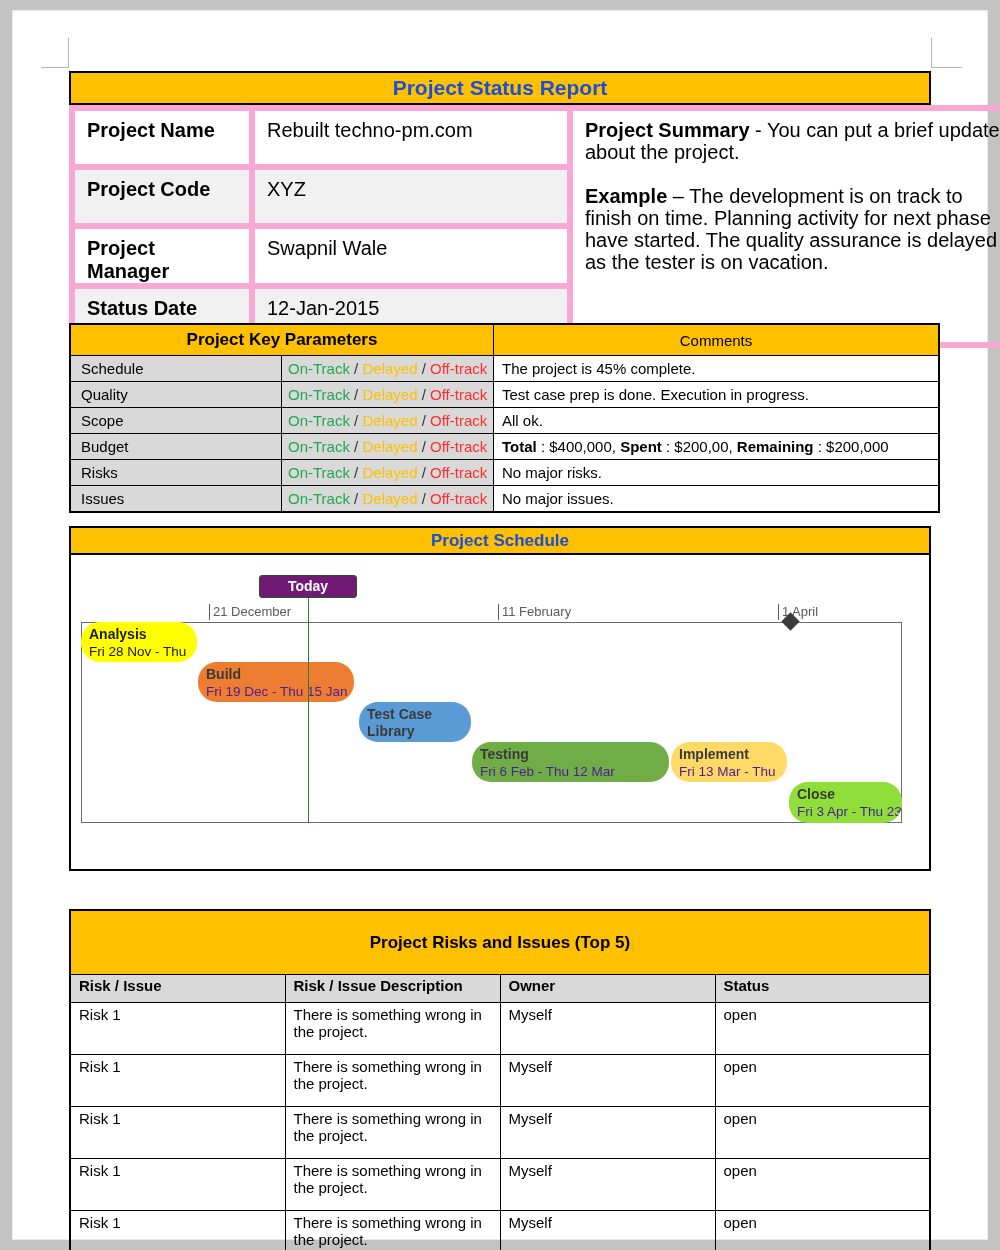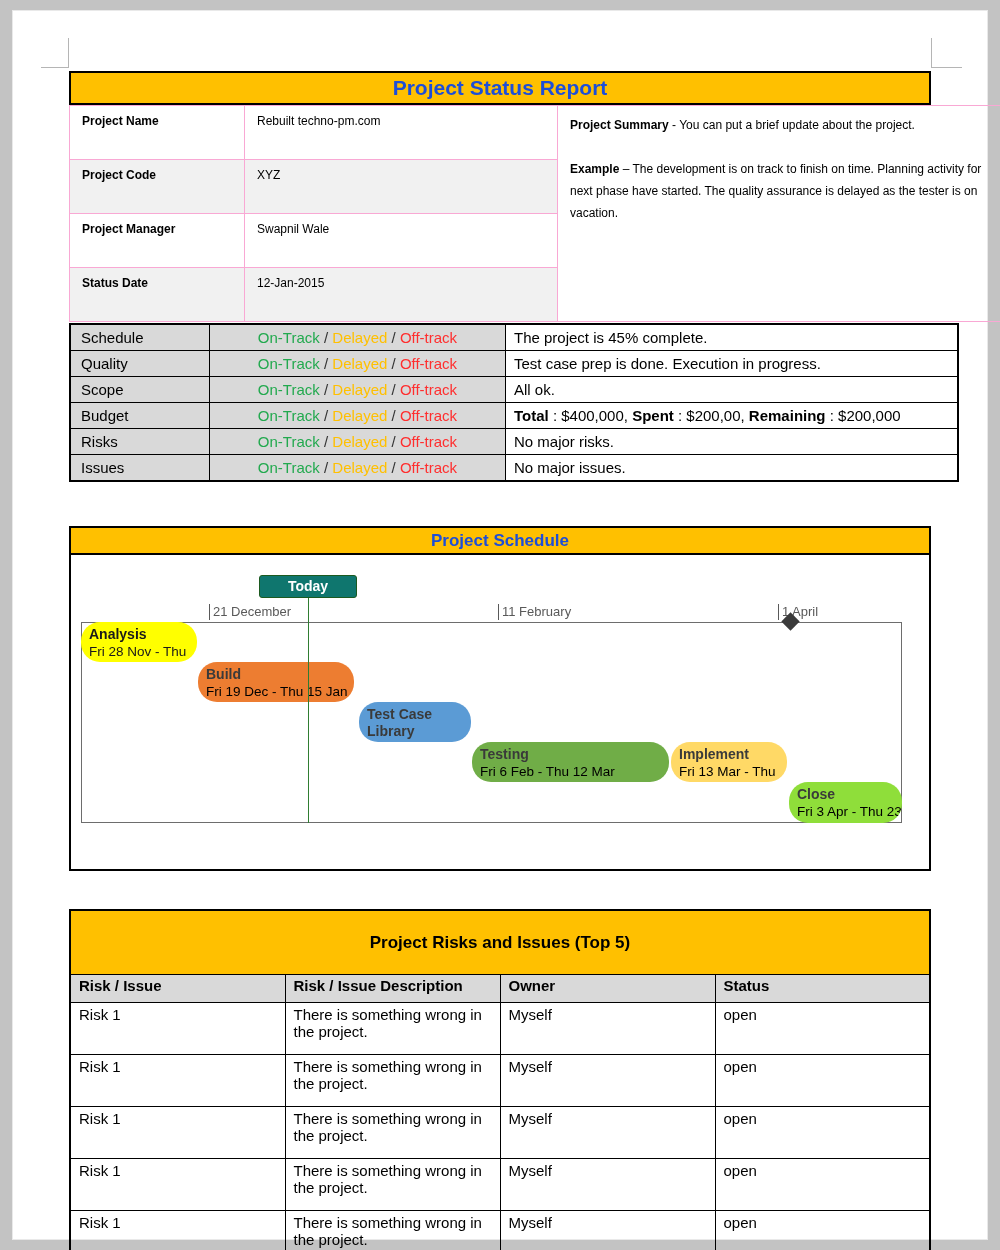--- a/index.html
+++ b/index.html
@@ -24,21 +24,21 @@
   .goldbar{
     background:#FFC000;border:2px solid #000;
     text-align:center;font-weight:bold;color:#1d4ed8;
   }
   .title-bar{left:56px;top:60px;width:862px;height:34px;font-size:21px;line-height:29px;}
 
   
   .info-wrap{left:56px;top:94px;width:862px;}
   table{border-collapse:collapse;table-layout:fixed;}
   .info-tbl{width:862px;}
-  .info-tbl td{border:1px solid #f9a8d4;font-size:12px;vertical-align:top;padding:8px 10px 0 12px;}
+  .info-tbl td{border:6px solid #f9a8d4;font-size:20px;vertical-align:top;padding:8px 10px 0 12px;}
   .info-tbl td.lbl{width:152px;font-weight:bold;height:45px;}
   .info-tbl td.val{width:290px;}
   .info-tbl tr.shade td.lbl, .info-tbl tr.shade td.val{background:#f1f1f1;}
   .info-tbl td.sum{width:420px;padding:8px 12px;line-height:22px;}
   .sum .spacer{height:22px;}
 
   
   .param-wrap{left:56px;top:312px;width:862px;}
   .param-tbl{width:862px;border:2px solid #000;}
   .param-tbl td{border:1px solid #000;font-size:15px;}
@@ -53,36 +53,36 @@
   .off{color:#FF2E2E;}
   .sep{color:#333;}
   .b{font-weight:bold;}
 
   
   .sched-box{left:56px;top:515px;width:862px;height:345px;border:2px solid #000;background:#fff;}
   .sched-box > *{position:absolute;box-sizing:border-box;}
   .sched-hdr{left:-2px;top:-2px;width:862px;height:29px;font-size:17px;line-height:25px;}
   .today-badge{
     left:188px;top:47px;width:98px;height:23px;z-index:6;
-    background:#0f766e;border:1px solid #1c5a20;border-radius:3px;
+    background:#701a75;border:1px solid #1c5a20;border-radius:3px;
     color:#fff;font-weight:bold;font-size:14px;text-align:center;line-height:21px;
   }
   .today-line{left:237px;top:70px;width:1px;height:225px;background:#2F7D31;z-index:5;}
   .plot{left:10px;top:94px;width:821px;height:201px;border:1px solid #6d6d6d;}
   .tick{
     height:16px;line-height:16px;font-size:13px;color:#595959;z-index:2;
     border-left:1px solid #595959;padding-left:3px;white-space:nowrap;top:76px;
   }
   .tick0{left:138px;}
   .tick1{left:427px;}
   .tick2{left:707px;}
   .diamond{left:713px;top:87px;width:13px;height:13px;background:#3b3b3b;transform:rotate(45deg);z-index:4;}
   .bar{overflow:hidden;padding:4px 0 0 8px;z-index:3;border-radius:19px;}
   .bar .bar-name{font-weight:bold;font-size:14px;color:#3a3a3a;line-height:17px;}
-  .bar .bar-dates{font-size:13.5px;color:#000000;line-height:17px;white-space:nowrap;}
+  .bar .bar-dates{font-size:13.5px;color:#4c1d95;line-height:17px;white-space:nowrap;}
   .bar-analysis{left:10px; top:94px; width:116px;height:40px;background:#FFFF00;}
   .bar-analysis .bar-name, .bar-analysis .bar-dates{color:#1a1a1a;}
   .bar-build   {left:127px;top:134px;width:156px;height:40px;background:#ED7D31;}
   .bar-test    {left:288px;top:174px;width:112px;height:40px;background:#5B9BD5;}
   .bar-test .bar-name{white-space:normal;width:90px;}
   .bar-testing {left:401px;top:214px;width:197px;height:40px;background:#70AD47;}
   .bar-impl    {left:600px;top:214px;width:116px;height:40px;background:#FFD966;}
   .bar-close   {left:718px;top:254px;width:113px;height:41px;background:#8FDE3A;}
 
   
@@ -131,20 +131,24 @@
         <td class="lbl">Status Date</td>
         <td class="val">12-Jan-2015</td>
       </tr>
     </tbody>
       </table>
   </div>
 
   <div class="param-wrap">
     <table class="param-tbl">
       <tbody>
+          <tr class="hdr">
+        <td class="big" colspan="2">Project Key Parameters</td>
+        <td class="cmt">Comments</td>
+      </tr>
       <tr>
         <td class="p1">Schedule</td>
         <td class="p2"><span class="ok">On-Track</span><span class="sep"> / </span><span class="del">Delayed</span><span class="sep"> / </span><span class="off">Off-track</span></td>
         <td class="p3">The project is 45% complete.</td>
       </tr>
       <tr>
         <td class="p1">Quality</td>
         <td class="p2"><span class="ok">On-Track</span><span class="sep"> / </span><span class="del">Delayed</span><span class="sep"> / </span><span class="off">Off-track</span></td>
         <td class="p3">Test case prep is done. Execution in progress.</td>
       </tr>

